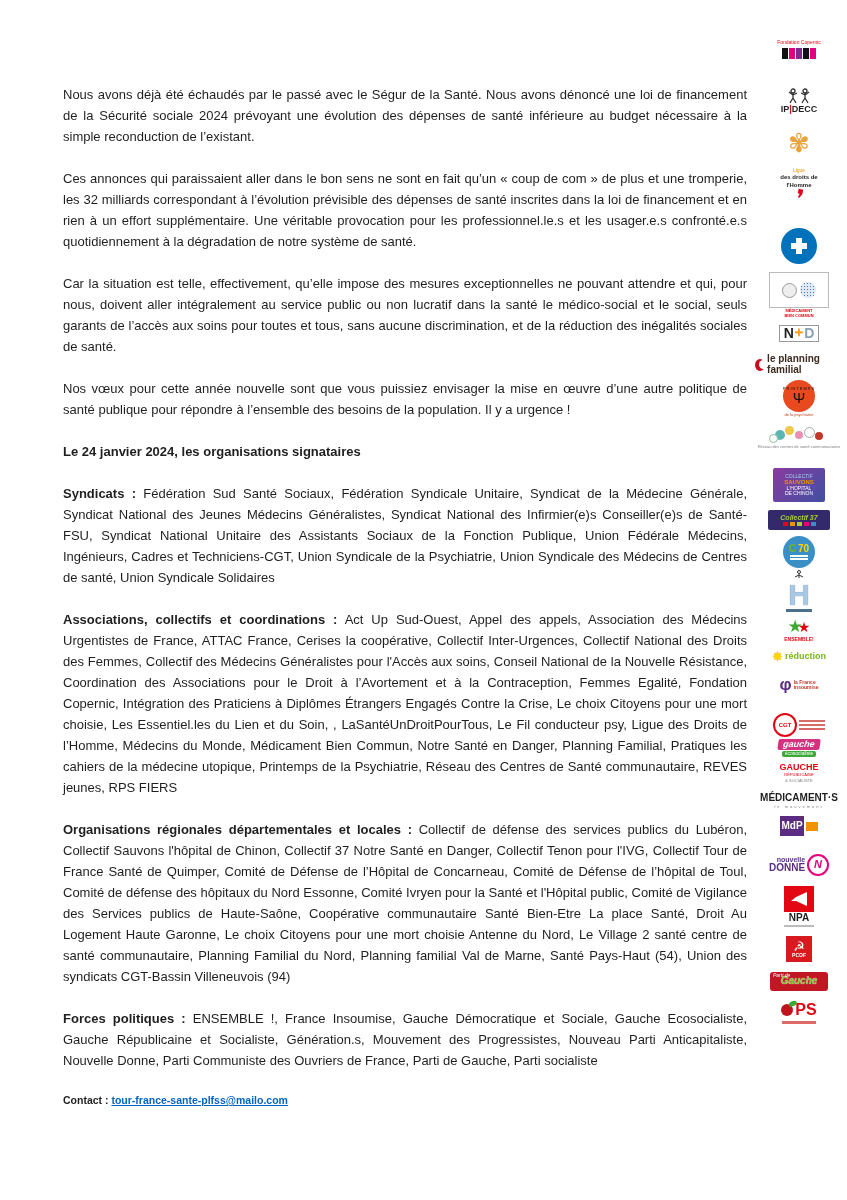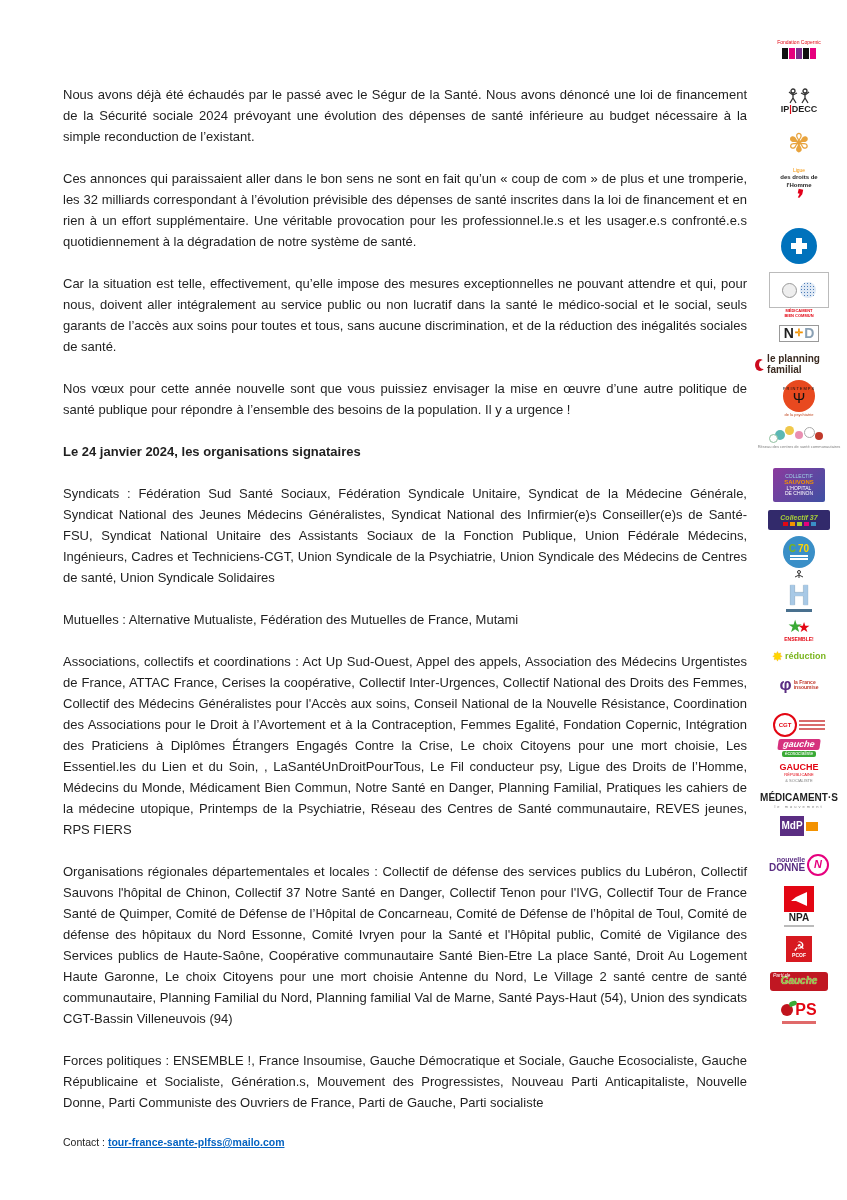--- a/index.html
+++ b/index.html
@@ -1,21 +1,21 @@
 <!DOCTYPE html>
 <html><head>
 <meta charset="utf-8">
 <style>
   html,body{margin:0;padding:0;}
   body{width:847px;height:1200px;position:relative;background:#fff;overflow:hidden;
        font-family:"Liberation Sans",sans-serif;color:#1f1f1f;}
   .doc{position:absolute;left:63px;top:84px;width:684px;font-size:13px;line-height:21px;text-align:justify;}
   .doc p{margin:0 0 21px 0;}
   .doc .heading{font-weight:bold;text-align:left;}
-  .doc b{font-weight:normal;}
+  .doc b{font-weight:bold;}
   .contact-block{margin-top:6px;font-size:10.5px;line-height:16px;text-align:left;}
   .contact-block .email{color:#0563c1;text-decoration:underline;font-weight:bold;}
   
   .logos{position:absolute;left:755px;top:0;width:88px;height:864px;}
   .logo{position:absolute;left:0;width:88px;display:flex;flex-direction:column;align-items:center;gap:1px;line-height:1.05;}
   .row{display:flex;align-items:center;gap:2px;}
   .t4{font-size:4px}.t5{font-size:5px}.t6{font-size:6px}.t7{font-size:7px}.t8{font-size:10px}.t9{font-size:9px}.t10{font-size:10px}
   .bold{font-weight:bold}
   .blocks span{display:inline-block;width:6px;height:11px;margin-right:1px;}
   .mdm-circle{width:36px;height:36px;border-radius:50%;background:#0072bc;display:flex;align-items:center;justify-content:center;}
@@ -65,21 +65,20 @@
 </head>
 <body>
 
 <div class="doc">
   <p>Nous avons déjà été échaudés par le passé avec le Ségur de la Santé. Nous avons dénoncé une loi de financement de la Sécurité sociale 2024 prévoyant une évolution des dépenses de santé inférieure au budget nécessaire à la simple reconduction de l’existant.</p>
   <p>Ces annonces qui paraissaient aller dans le bon sens ne sont en fait qu’un « coup de com » de plus et une tromperie, les 32 milliards correspondant à l’évolution prévisible des dépenses de santé inscrites dans la loi de financement et en rien à un effort supplémentaire. Une véritable provocation pour les professionnel.le.s et les usager.e.s confronté.e.s quotidiennement à la dégradation de notre système de santé.</p>
   <p>Car la situation est telle, effectivement, qu’elle impose des mesures exceptionnelles ne pouvant attendre et qui, pour nous, doivent aller intégralement au service public ou non lucratif dans la santé le médico-social et le social, seuls garants de l’accès aux soins pour toutes et tous, sans aucune discrimination, et de la réduction des inégalités sociales de santé.</p>
   <p>Nos vœux pour cette année nouvelle sont que vous puissiez envisager la mise en œuvre d’une autre politique de santé publique pour répondre à l’ensemble des besoins de la population. Il y a urgence !</p>
   <p class="heading">Le 24 janvier 2024, les organisations signataires</p>
   <p><b>Syndicats :</b> <span>Fédération Sud Santé Sociaux, Fédération Syndicale Unitaire, Syndicat de la Médecine Générale, Syndicat National des Jeunes Médecins Généralistes, Syndicat National des Infirmier(e)s Conseiller(e)s de Santé-FSU, Syndicat National Unitaire des Assistants Sociaux de la Fonction Publique, Union Fédérale Médecins, Ingénieurs, Cadres et Techniciens-CGT, Union Syndicale de la Psychiatrie, Union Syndicale des Médecins de Centres de santé, Union Syndicale Solidaires</span></p>
-  <p><b>Mutuelles :</b> <span>Alternative Mutualiste, Fédération des Mutuelles de France, Mutami</span></p>
   <p><b>Associations, collectifs et coordinations :</b> <span>Act Up Sud-Ouest, Appel des appels, Association des Médecins Urgentistes de France, ATTAC France, Cerises la coopérative, Collectif Inter-Urgences, Collectif National des Droits des Femmes, Collectif des Médecins Généralistes pour l'Accès aux soins, Conseil National de la Nouvelle Résistance, Coordination des Associations pour le Droit à l’Avortement et à la Contraception, Femmes Egalité, Fondation Copernic, Intégration des Praticiens à Diplômes Étrangers Engagés Contre la Crise, Le choix Citoyens pour une mort choisie, Les Essentiel.les du Lien et du Soin, , LaSantéUnDroitPourTous, Le Fil conducteur psy, Ligue des Droits de l’Homme, Médecins du Monde, Médicament Bien Commun, Notre Santé en Danger, Planning Familial, Pratiques les cahiers de la médecine utopique, Printemps de la Psychiatrie, Réseau des Centres de Santé communautaire, REVES jeunes, RPS FIERS</span></p>
   <p><b>Organisations régionales départementales et locales :</b> <span>Collectif de défense des services publics du Lubéron, Collectif Sauvons l'hôpital de Chinon, Collectif 37 Notre Santé en Danger, Collectif Tenon pour l'IVG, Collectif Tour de France Santé de Quimper, Comité de Défense de l’Hôpital de Concarneau, Comité de Défense de l’hôpital de Toul, Comité de défense des hôpitaux du Nord Essonne, Comité Ivryen pour la Santé et l'Hôpital public, Comité de Vigilance des Services publics de Haute-Saône, Coopérative communautaire Santé Bien-Etre La place Santé, Droit Au Logement Haute Garonne, Le choix Citoyens pour une mort choisie Antenne du Nord, Le Village 2 santé centre de santé communautaire, Planning Familial du Nord, Planning familial Val de Marne, Santé Pays-Haut (54), Union des syndicats CGT-Bassin Villeneuvois (94)</span></p>
   <p><b>Forces politiques :</b> <span>ENSEMBLE !, France Insoumise, Gauche Démocratique et Sociale, Gauche Ecosocialiste, Gauche Républicaine et Socialiste, Génération.s, Mouvement des Progressistes, Nouveau Parti Anticapitaliste, Nouvelle Donne, Parti Communiste des Ouvriers de France, Parti de Gauche, Parti socialiste</span></p>
   <div class="contact-block">
     <b>Contact :</b>
     <a href="#" class="email">tour-france-sante-plfss@mailo.com</a>
   </div>
 
 </div>
 

